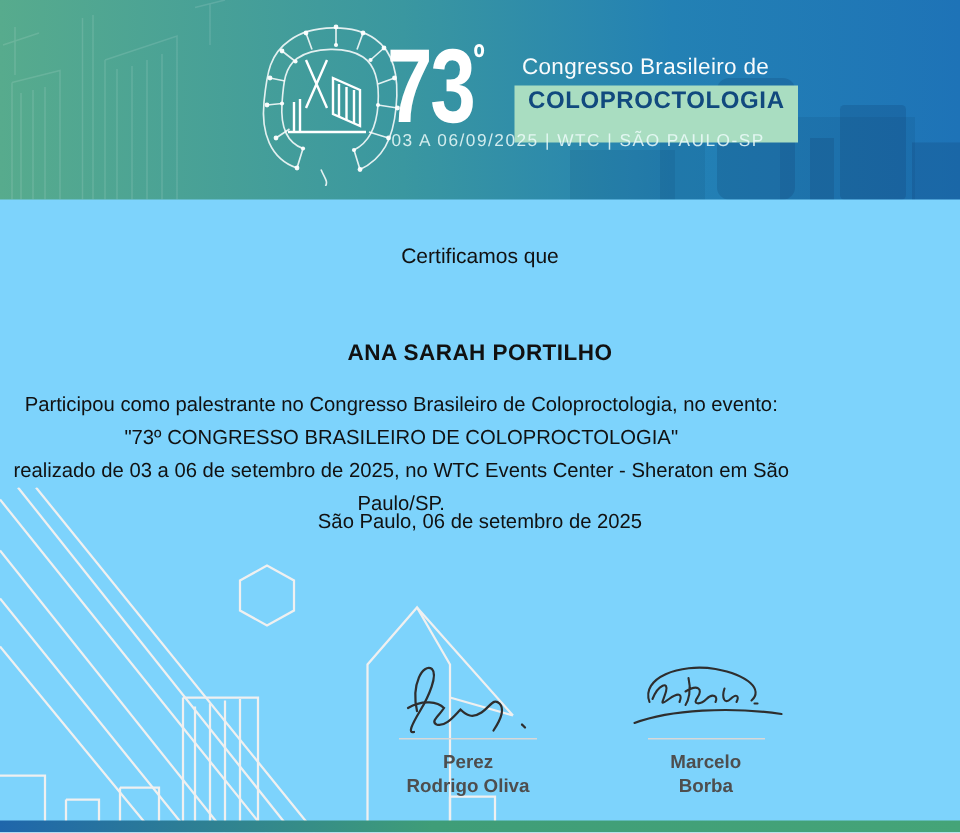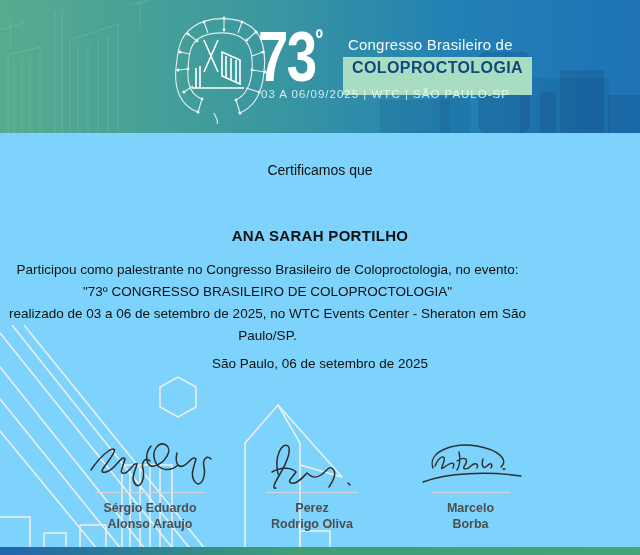--- a/index.html
+++ b/index.html
@@ -30,21 +30,21 @@
     font-weight:700;font-size:16px;letter-spacing:.4px;padding:2px 9px 18px;white-space:nowrap;
   }
   .dates{
     position:absolute;left:261px;top:88px;color:rgba(237,251,250,.85);
     font-size:11.5px;letter-spacing:1px;white-space:nowrap;
   }
   
   .intro{position:absolute;top:162px;left:0;width:640px;text-align:center;font-size:14px;}
   .recipient{position:absolute;top:227px;left:0;width:640px;text-align:center;font-size:15px;font-weight:700;letter-spacing:.3px;}
   .event-text{position:absolute;top:259px;left:0;width:535px;text-align:center;font-size:13.5px;line-height:22px;}
-  .place-date{position:absolute;top:356px;left:0;width:640px;text-align:center;font-size:13.5px;}
+  .place-date{position:absolute;top:340px;left:0;width:640px;text-align:center;font-size:13.5px;}
   
   .sig-col{position:absolute;top:434px;text-align:center;}
   .sig-col .sig-art{display:block;margin:0 auto;}
   .sig-line{border:none;border-top:1px solid #d8d8d8;margin:2px auto 0;}
   .sig-name{margin-top:7px;font-size:12.5px;font-weight:700;color:#4e4e4e;line-height:16px;}
   .col-1{left:70px;width:160px;}
   .col-2{left:242px;width:140px;}
   .col-3{left:398px;width:145px;}
   .col-1 .sig-line{width:110px;}
   .col-2 .sig-line{width:92px;}
@@ -151,34 +151,20 @@
       <path d="M0 8 L178 230 M12 0 L195 230 M24 0 L210 230 M0 42 L150 230 M0 74 L126 230 M0 106 L102 230"></path>
       <path d="M122 140 L172 140 L172 230 M122 140 V230"></path>
       <path d="M130 146 V230 M140 144 V230 M150 142 V230 M160 141 V230"></path>
       <path d="M245 230 V118 L278 80 L300 118 V230"></path>
       <path d="M278 80 L342 152 M300 140 L342 152"></path>
       <path d="M160 62 L178 52 L196 62 L196 82 L178 92 L160 82 Z"></path>
       <path d="M0 192 H30 V230 M44 208 H66 V230 M44 208 V230 M80 200 H106 V230 M80 200 V230 M300 206 H330 V230 M300 206 V230"></path>
     </g>
   </svg>
 
-  <div class="sig-col col-1">
-    <svg class="sig-art" width="130" height="56" viewBox="0 0 130 56">
-      <g fill="none" stroke="#2e2e2e" stroke-width="1.5" stroke-linecap="round">
-        <path d="M6 36 C18 18 32 10 29 18 C25 28 10 40 21 38 C31 36 36 20 40 25 C38 33 33 41 40 39 C46 37 48 28 52 30 C50 38 45 45 51 51 C56 54 60 44 58 35 C56 27 61 23 65 27"></path>
-        <path d="M66 12 C59 20 61 34 69 32 C81 29 88 15 81 11 C74 7 66 16 70 27 C74 37 85 38 93 31"></path>
-        <path d="M92 19 C90 27 92 34 98 32 C104 30 107 21 111 25 C109 33 104 42 111 49 C116 53 121 43 119 33 C117 25 122 21 126 25"></path>
-      </g>
-    </svg>
-    <hr class="sig-line">
-    <div class="sig-name">
-      <div>Sérgio Eduardo</div>
-      <div>Alonso Araujo</div>
-    </div>
-  </div>
 
   <div class="sig-col col-2">
     <svg class="sig-art" width="100" height="52" viewBox="0 0 100 52" style="margin-top:4px">
       <g fill="none" stroke="#2e2e2e" stroke-width="1.5" stroke-linecap="round">
         <path d="M16 36 C12 18 20 4 26 8 C30 12 24 26 18 36 C12 46 10 51 14 50"></path>
         <path d="M10 34 C20 28 30 30 34 34 C30 40 25 43 29 45 C35 47 41 39 45 35 C49 39 53 41 59 37 C65 33 67 27 71 31 C75 35 71 43 67 49"></path>
         <path d="M86 45 L88 47"></path>
       </g>
     </svg>
     <hr class="sig-line">

